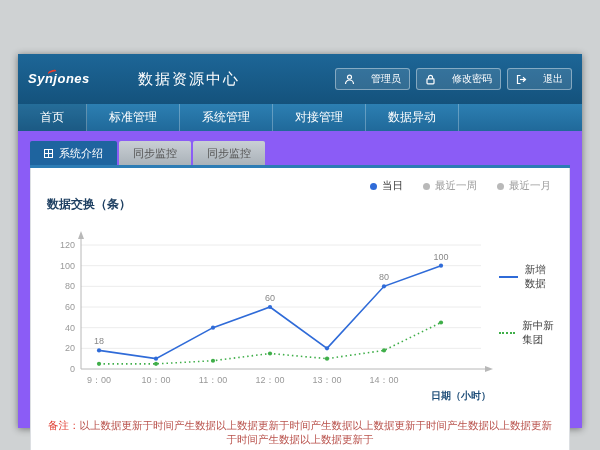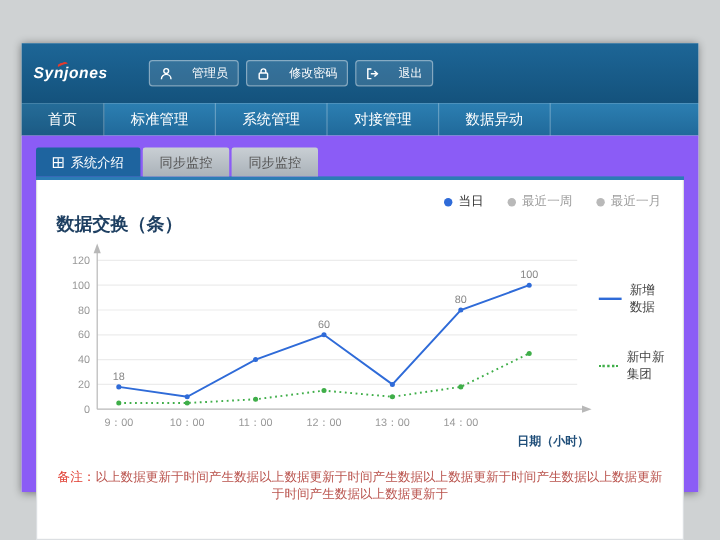--- a/index.html
+++ b/index.html
@@ -1,19 +1,19 @@
 <!DOCTYPE html>
 <html><head>
 <meta charset="utf-8">
 <style>
   * { margin:0; padding:0; box-sizing:border-box; }
   html,body { width:600px; height:450px; overflow:hidden; }
   body { background:#cfd2d3; font-family:"Liberation Sans", sans-serif; position:relative; }
 
-  .window { position:absolute; left:18px; top:36px; width:564px; height:374px;
+  .window { position:absolute; left:18px; top:54px; width:564px; height:374px;
             background:#fff; box-shadow:0 1px 7px rgba(0,0,0,.45); }
 
   
   .topbar { height:50px; background:linear-gradient(#1d6697,#14527c);
             display:flex; align-items:center; padding:0 10px; color:#fff; }
   .logo { position:relative; width:96px; line-height:1.15; }
   .logo-brand { font-size:13px; font-weight:bold; font-style:italic; letter-spacing:.5px; }
   .logo-swirl { position:absolute; left:20px; top:-2px; width:9px; height:6px;
                 border-top:2px solid #e23b2e; border-radius:50%/60%; transform:rotate(-18deg); }
   .logo-company { font-size:11.5px; font-weight:bold; letter-spacing:2px; margin-top:1px; }
@@ -44,21 +44,21 @@
 
   .panel { background:#fff; border:1px solid #dcdfe2; border-top:none;
            padding:10px 14px 8px; height:300px; }
 
   .legend-row { display:flex; justify-content:flex-end; gap:20px; padding-right:4px; height:16px; }
   .filter { display:flex; align-items:center; gap:5px; font-size:10.5px; color:#9a9a9a; cursor:pointer; }
   .filter .dot { width:7px; height:7px; border-radius:50%; background:#b9b9b9; display:inline-block; }
   .filter.active { color:#333; }
   .filter.active .dot { background:#2f6bd8; }
 
-  .ylabel { font-size:15px; font-weight:bold; color:#1f4062; margin:2px 0 2px 2px; }
+  .ylabel { font-size:12px; font-weight:bold; color:#1f4062; margin:2px 0 14px 2px; }
 
   .chart-zone { display:flex; align-items:center; }
   .chart-zone svg { flex:0 0 auto; }
   .series-legend { display:flex; flex-direction:column; gap:28px; margin:0 0 26px 2px; }
   .series-item { display:flex; align-items:center; gap:7px; font-size:10.5px; color:#444; }
   .line-sample { width:26px; border-top-width:2px; display:inline-block; }
 
   .note { text-align:center; font-size:10.5px; margin-top:10px; color:#b9524c; }
   .note .note-label { color:#e03b2f; }
 
@@ -67,20 +67,21 @@
 </head>
 <body>
 
 <div class="window">
 
   <header class="topbar">
     <div class="logo">
       <div class="logo-brand">Synjones</div>
       <span class="logo-swirl"></span>
     </div>
+    <div class="app-title">数据资源中心</div>
     <div class="user-actions">
       <div class="ua-btn">
         <svg width="11" height="11" viewBox="0 0 11 11" fill="none" stroke="#fff" stroke-width="1.2">
           <circle cx="5.5" cy="3.2" r="2"></circle>
             <path d="M1.5 10 a4 4 0 0 1 8 0"></path>
         </svg>
         <span>管理员</span>
       </div>
       <div class="ua-btn">
         <svg width="11" height="11" viewBox="0 0 11 11" fill="none" stroke="#fff" stroke-width="1.2">

